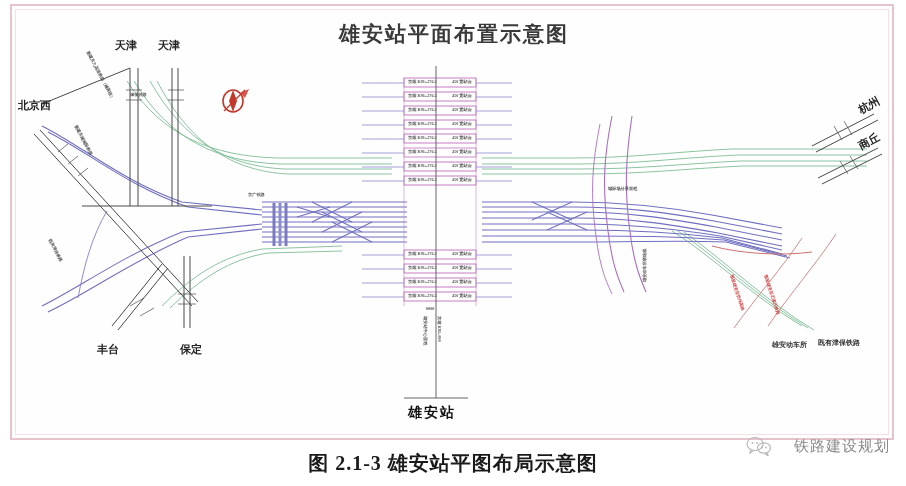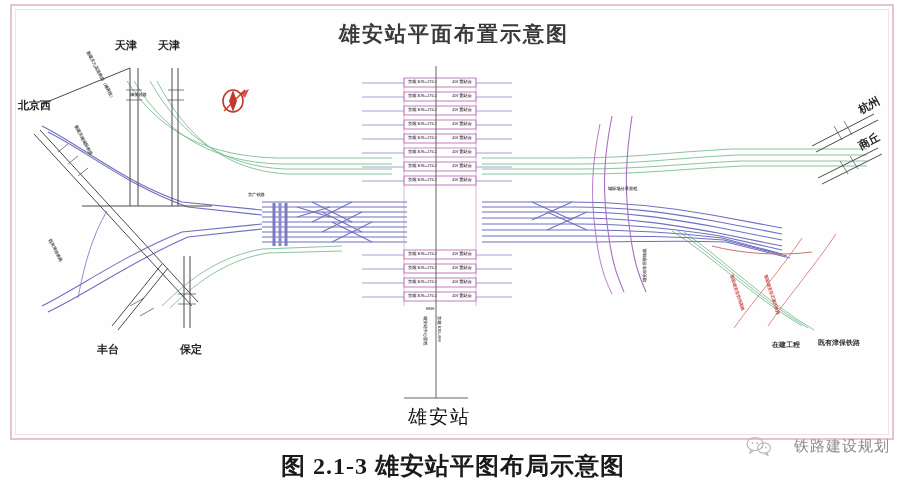--- a/index.html
+++ b/index.html
@@ -32,42 +32,42 @@
     font-size:21px;font-weight:700;color:#3a3a3a;letter-spacing:2px;
   }
 
   
   .canvas{position:absolute;left:0;top:0;width:884px;height:436px;}
 
   
   .caption{
     position:absolute;left:0;top:450px;width:906px;text-align:center;
     font-family:"Liberation Serif","DejaVu Serif",serif;
-    font-size:24px;font-weight:700;color:#1a1a1a;letter-spacing:1px;
+    font-size:20px;font-weight:700;color:#1a1a1a;letter-spacing:1px;
   }
 
   
   .watermark{
     position:absolute;right:16px;top:436px;
     display:flex;align-items:center;gap:22px;
     color:#8a8a8a;font-size:15px;letter-spacing:1px;
     font-family:"Liberation Serif","DejaVu Serif",serif;
   }
   .wm-icon{width:26px;height:20px;display:block;}
 
   
   .lbl{
     position:absolute;white-space:nowrap;
     font-family:"Liberation Serif","DejaVu Serif",serif;
     color:#2b2b2b;
   }
   .lbl-city{font-size:11px;font-weight:700;color:#222;}
   .lbl-tiny{font-size:4.2px;color:#555;font-weight:700;}
   .lbl-tiny-red{font-size:4.2px;color:#cf4646;font-weight:700;}
-  .lbl-sta{font-size:19px;font-weight:400;color:#111;letter-spacing:2px;}
+  .lbl-sta{font-size:14px;font-weight:700;color:#111;letter-spacing:2px;}
   .lbl-small{font-size:7px;color:#333;font-weight:700;}
   .rot-90{transform-origin:0 0;}
   .legend{
     position:absolute;left:735px;top:364px;width:120px;
   }
   .legend-title{font-size:7px;color:#333;font-weight:700;margin-bottom:3px;
     font-family:"Liberation Serif","DejaVu Serif",serif;}
   .legend-row{display:flex;align-items:center;gap:5px;height:9px;}
   .legend-line{width:52px;height:0;border-top-width:1.4px;border-top-style:solid;}
   .legend-text{font-size:5.4px;font-weight:700;
@@ -264,21 +264,21 @@
       <line x1="6" y1="27" x2="27" y2="6" stroke="#c0392b" stroke-width="1.2"></line>
     </svg>
 
     <div class="lbl lbl-city" style="left:6px;top:92px;">北京西</div>
     <div class="lbl lbl-city" style="left:103px;top:32px;">天津</div>
     <div class="lbl lbl-city" style="left:146px;top:32px;">天津</div>
     <div class="lbl lbl-city" style="left:85px;top:336px;">丰台</div>
     <div class="lbl lbl-city" style="left:168px;top:336px;">保定</div>
     <div class="lbl lbl-city" style="left:846px;top:92px;transform:rotate(-28deg);">杭州</div>
     <div class="lbl lbl-city" style="left:846px;top:128px;transform:rotate(-28deg);">商丘</div>
-    <div class="lbl lbl-small" style="left:760px;top:334px;">在建工程</div>
+    <div class="lbl lbl-small" style="left:760px;top:334px;">雄安动车所</div>
     <div class="lbl lbl-small" style="left:806px;top:332px;">既有津保铁路</div>
 
     <div class="lbl lbl-tiny rot-90" style="left:78px;top:44px;transform:rotate(62deg);">新建京九高速铁路（雄商段）</div>
     <div class="lbl lbl-tiny rot-90" style="left:66px;top:118px;transform:rotate(62deg);">新建京雄城际铁路</div>
     <div class="lbl lbl-tiny" style="left:118px;top:86px;">津保铁路</div>
     <div class="lbl lbl-tiny rot-90" style="left:40px;top:232px;transform:rotate(62deg);">既有津保铁路</div>
     <div class="lbl lbl-tiny" style="left:236px;top:186px;">京广铁路</div>
     <div class="lbl lbl-tiny-red rot-90" style="left:722px;top:268px;transform:rotate(72deg);">预留雄安至忻州高铁</div>
     <div class="lbl lbl-tiny-red rot-90" style="left:756px;top:268px;transform:rotate(72deg);">预留雄安至石家庄铁路</div>
     <div class="lbl lbl-tiny rot-90" style="left:630px;top:276px;transform:rotate(-90deg);">雄安动车所联络线</div>

